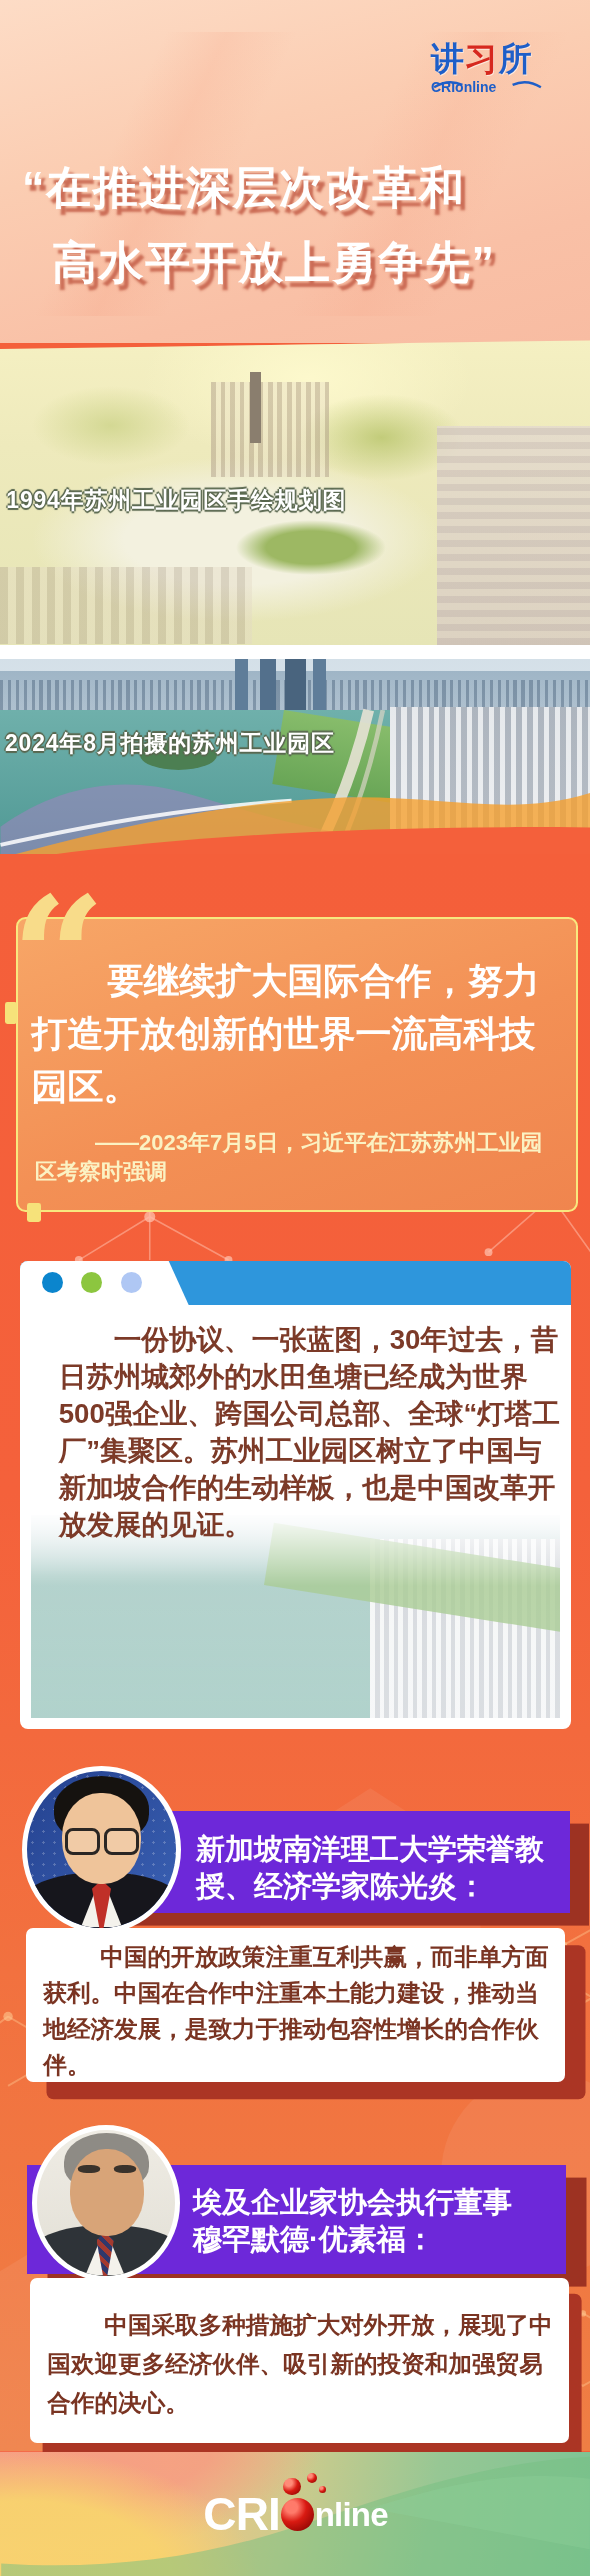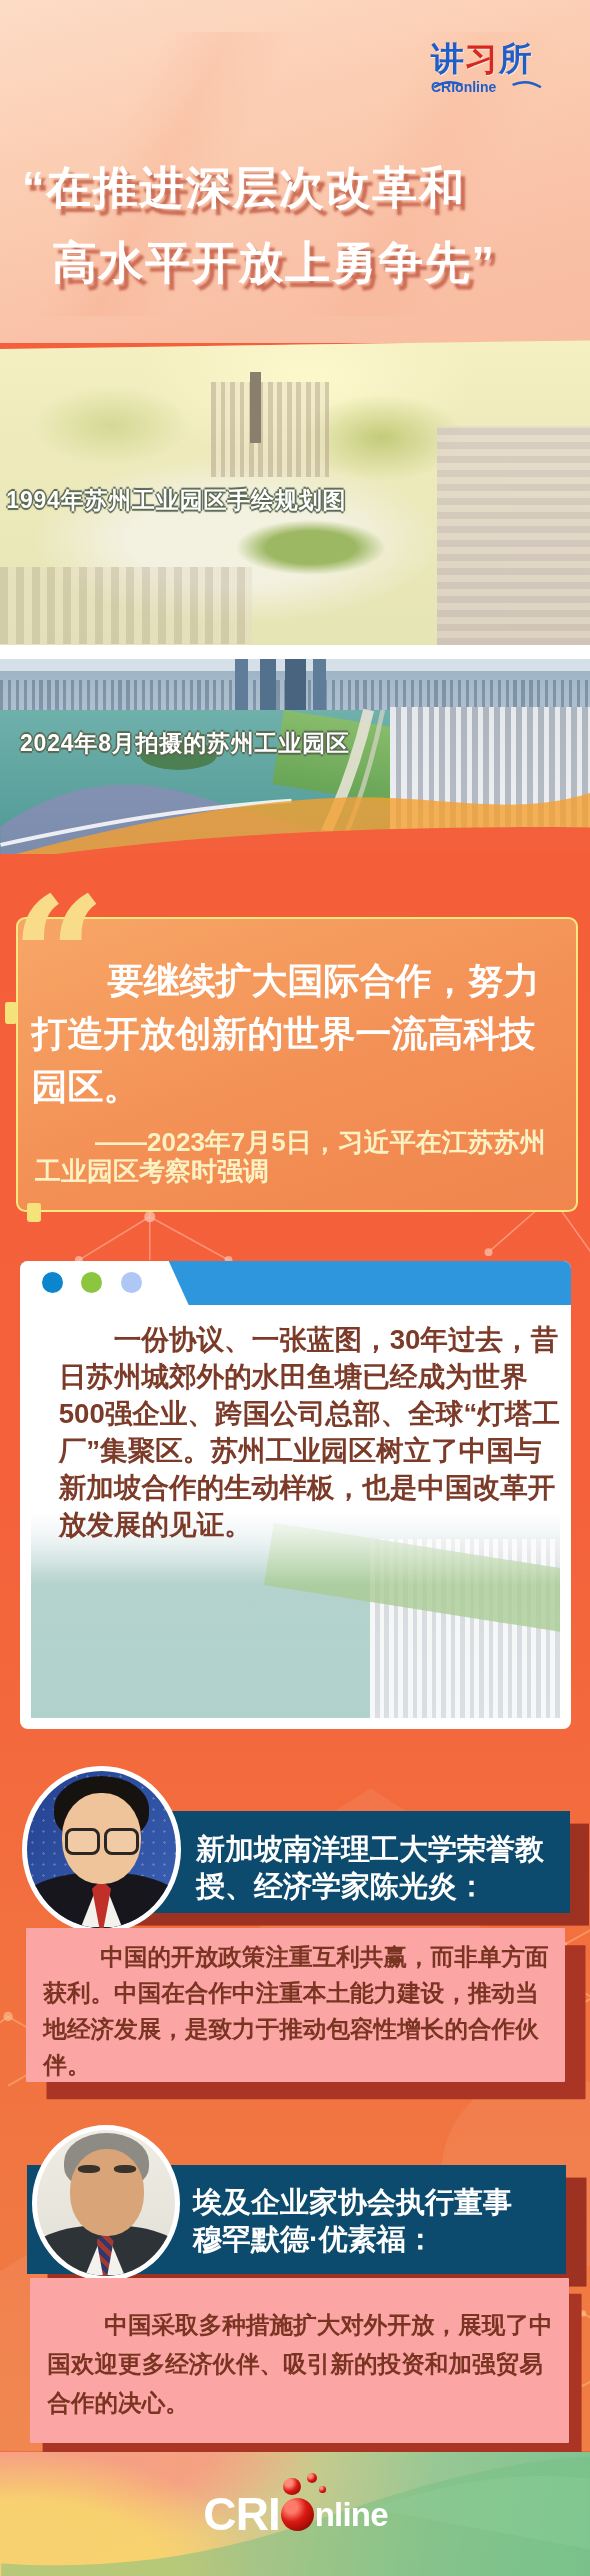--- a/index.html
+++ b/index.html
@@ -62,39 +62,39 @@
   .p2-island{left:140px;top:236px;width:77px;height:30px;border-radius:50%;background:#4C7F52;}
   .p2-shore{left:284px;top:206px;width:347px;height:75px;transform:rotate(9deg);transform-origin:left top;
     background:linear-gradient(180deg,#87BC6B,#68A556);}
   .p2-rightcity{left:390px;top:203px;width:201px;height:151px;
     background:repeating-linear-gradient(90deg,rgba(255,255,255,.55) 0 5.5px,rgba(128,138,152,.38) 5.5px 11px),linear-gradient(180deg,#C9CFD6,#DADEE2);}
   .p2-road{left:0;top:0;width:591px;height:354px;}
 
   .photo-caption{color:#FFF;font-size:23px;font-weight:bold;letter-spacing:0.8px;white-space:nowrap;
     text-shadow:-1.6px 0 0.8px #5A6850,1.6px 0 0.8px #5A6850,0 -1.6px 0.8px #5A6850,0 1.6px 0.8px #5A6850;}
   .cap1{left:6.3px;top:485px;}
-  .cap2{left:20px;top:728px;}
+  .cap2{left:5px;top:728px;}
 
   .waves{left:0;top:752px;width:591px;height:118px;}
 
   
   .main-bg{left:0;top:854px;width:591px;height:1597px;
     background:linear-gradient(180deg,#F45F3A 0%,#F4613B 40%,#F2713F 70%,#EF7E44 100%);}
   .decor{pointer-events:none;}
 
   
   .quote-card{left:15.8px;top:917px;width:562px;height:295px;border:2.4px solid #F8E87F;border-radius:9.5px;
     background:linear-gradient(160deg,#F7A667 0%,#F39055 55%,#F0854E 100%);}
   .quote-tab-left{left:4.7px;top:1002px;width:12.6px;height:22px;background:#F6E27A;border-radius:2.4px;}
   .quote-tab-bottom{left:27px;top:1203px;width:14px;height:19px;background:#F6E27A;border-radius:2.4px;}
   .quote-mark{left:11px;top:855px;width:126px;height:126px;font-size:165px;line-height:205px;
     font-weight:bold;color:#F8DC8A;font-family:"DejaVu Serif","Liberation Serif",serif;}
   .quote-text{left:31.5px;top:954px;width:526px;font-size:36px;line-height:53px;font-weight:bold;
     color:#FFFFFF;text-indent:76px;letter-spacing:0;}
-  .quote-attr{left:35px;top:1128px;width:520px;font-size:26px;line-height:29px;font-weight:bold;
+  .quote-attr{left:35px;top:1128px;width:520px;font-size:22px;line-height:29px;font-weight:bold;
     color:#FBF2C3;text-indent:60px;}
 
   
   .article-card{left:19.7px;top:1261px;width:551px;height:468px;background:#FFFFFF;border-radius:7.9px;}
   .card-head{position:absolute;left:0;top:0;width:551px;height:44px;background:#2E96DC;border-radius:7.9px 7.9px 0 0;}
   .card-head-white{position:absolute;left:0;top:0;width:189px;height:44px;background:#FFFFFF;
     border-top-left-radius:7.9px;clip-path:polygon(0 0,149px 0,169px 44px,0 44px);}
   .dot{position:absolute;top:11px;width:21px;height:21px;border-radius:50%;}
   .dot-blue{left:22px;background:#0B85CD;}
   .dot-green{left:61px;background:#8CC63F;}
@@ -103,37 +103,37 @@
     font-weight:bold;color:#7C3A28;text-indent:55px;z-index:3;}
   .article-photo{position:absolute;left:11px;top:254px;width:529px;height:203px;overflow:hidden;z-index:1;}
   .ap-base{position:absolute;left:0;top:0;width:529px;height:203px;background:linear-gradient(180deg,#D8E2E8 0%,#9CC4BD 30%,#8FBFB6 100%);}
   .ap-city{position:absolute;left:339px;top:23.6px;width:191px;height:180px;
     background:repeating-linear-gradient(90deg,rgba(255,255,255,.6) 0 4.7px,rgba(150,158,170,.3) 4.7px 9.5px),#E2E5E8;}
   .ap-green{position:absolute;left:236px;top:31.5px;width:315px;height:63px;transform:rotate(9deg);background:rgba(140,186,112,.8);}
   .ap-veil{position:absolute;left:0;top:0;width:529px;height:203px;
     background:linear-gradient(180deg,rgba(255,255,255,.95) 0,rgba(255,255,255,.25) 71px,rgba(255,255,255,.3) 100%);}
 
   
-  .name-banner{background:#0c4a6e;color:#FFF;font-weight:bold;font-size:29px;line-height:37px;}
+  .name-banner{background:#6d28d9;color:#FFF;font-weight:bold;font-size:29px;line-height:37px;}
   .banner1{left:95px;top:1811px;width:475px;height:102px;padding:19.7px 6.3px 0 101px;box-shadow:19px 12.6px 0 #9D3222;}
   .banner2{left:27px;top:2165px;width:539px;height:109px;padding:19px 39px 0 166px;box-shadow:20.5px 12.6px 0 #9D3222;}
 
   .oval{border:5.5px solid #FFFFFF;border-radius:50%;overflow:hidden;}
   .oval1{left:22px;top:1766px;width:159px;height:167px;
     background:radial-gradient(rgba(255,255,255,.22) 1.2px,transparent 1.4px) 0 0/11px 11px,linear-gradient(135deg,#24418F,#3B62B5);}
   .oval2{left:31.5px;top:2125px;width:148px;height:156px;background:linear-gradient(180deg,#EFECE4,#E2DFD6);}
   .person{position:absolute;left:0;top:0;width:100%;height:100%;}
   .hair{position:absolute;border-radius:50% 50% 42% 42%;}
   .face{position:absolute;border-radius:48%;}
   .suit{position:absolute;border-radius:48% 48% 0 0;}
   .shirt{position:absolute;background:#F4F2EC;clip-path:polygon(50% 0,100% 100%,0 100%);}
   .tie{position:absolute;clip-path:polygon(50% 0,100% 18%,60% 100%,40% 100%,0 18%);}
   .glasses{position:absolute;width:35px;height:27px;border:3.2px solid #2A2624;border-radius:7.9px;background:rgba(255,255,255,.12);}
 
-  .cream-panel{background:#fca5a5;border-radius:1px;color:#7A3422;font-weight:bold;font-family:Liberation Serif, serif;}
+  .cream-panel{background:#ffffff;border-radius:7px;color:#7A3422;font-weight:bold;font-family:Liberation Serif, serif;}
   .panel1{left:26px;top:1928px;width:539px;height:154px;box-shadow:20.5px 17.3px 0 #AB3524;}
   .panel2{left:30px;top:2278px;width:539px;height:165px;box-shadow:12.6px 15.8px 0 #AB3524;}
   .panel-text{position:absolute;left:17.3px;right:14px;font-size:23.6px;line-height:36px;text-indent:57px;}
   .pt1{top:11px;}
   .pt2{top:28px;line-height:39px;}
 
   
   .footer{left:0;top:2452px;width:591px;height:124px;overflow:hidden;
     background:
       radial-gradient(331px 189px at 4% 108%,rgba(248,211,110,.95) 0 45%,rgba(248,211,110,0) 72%),

